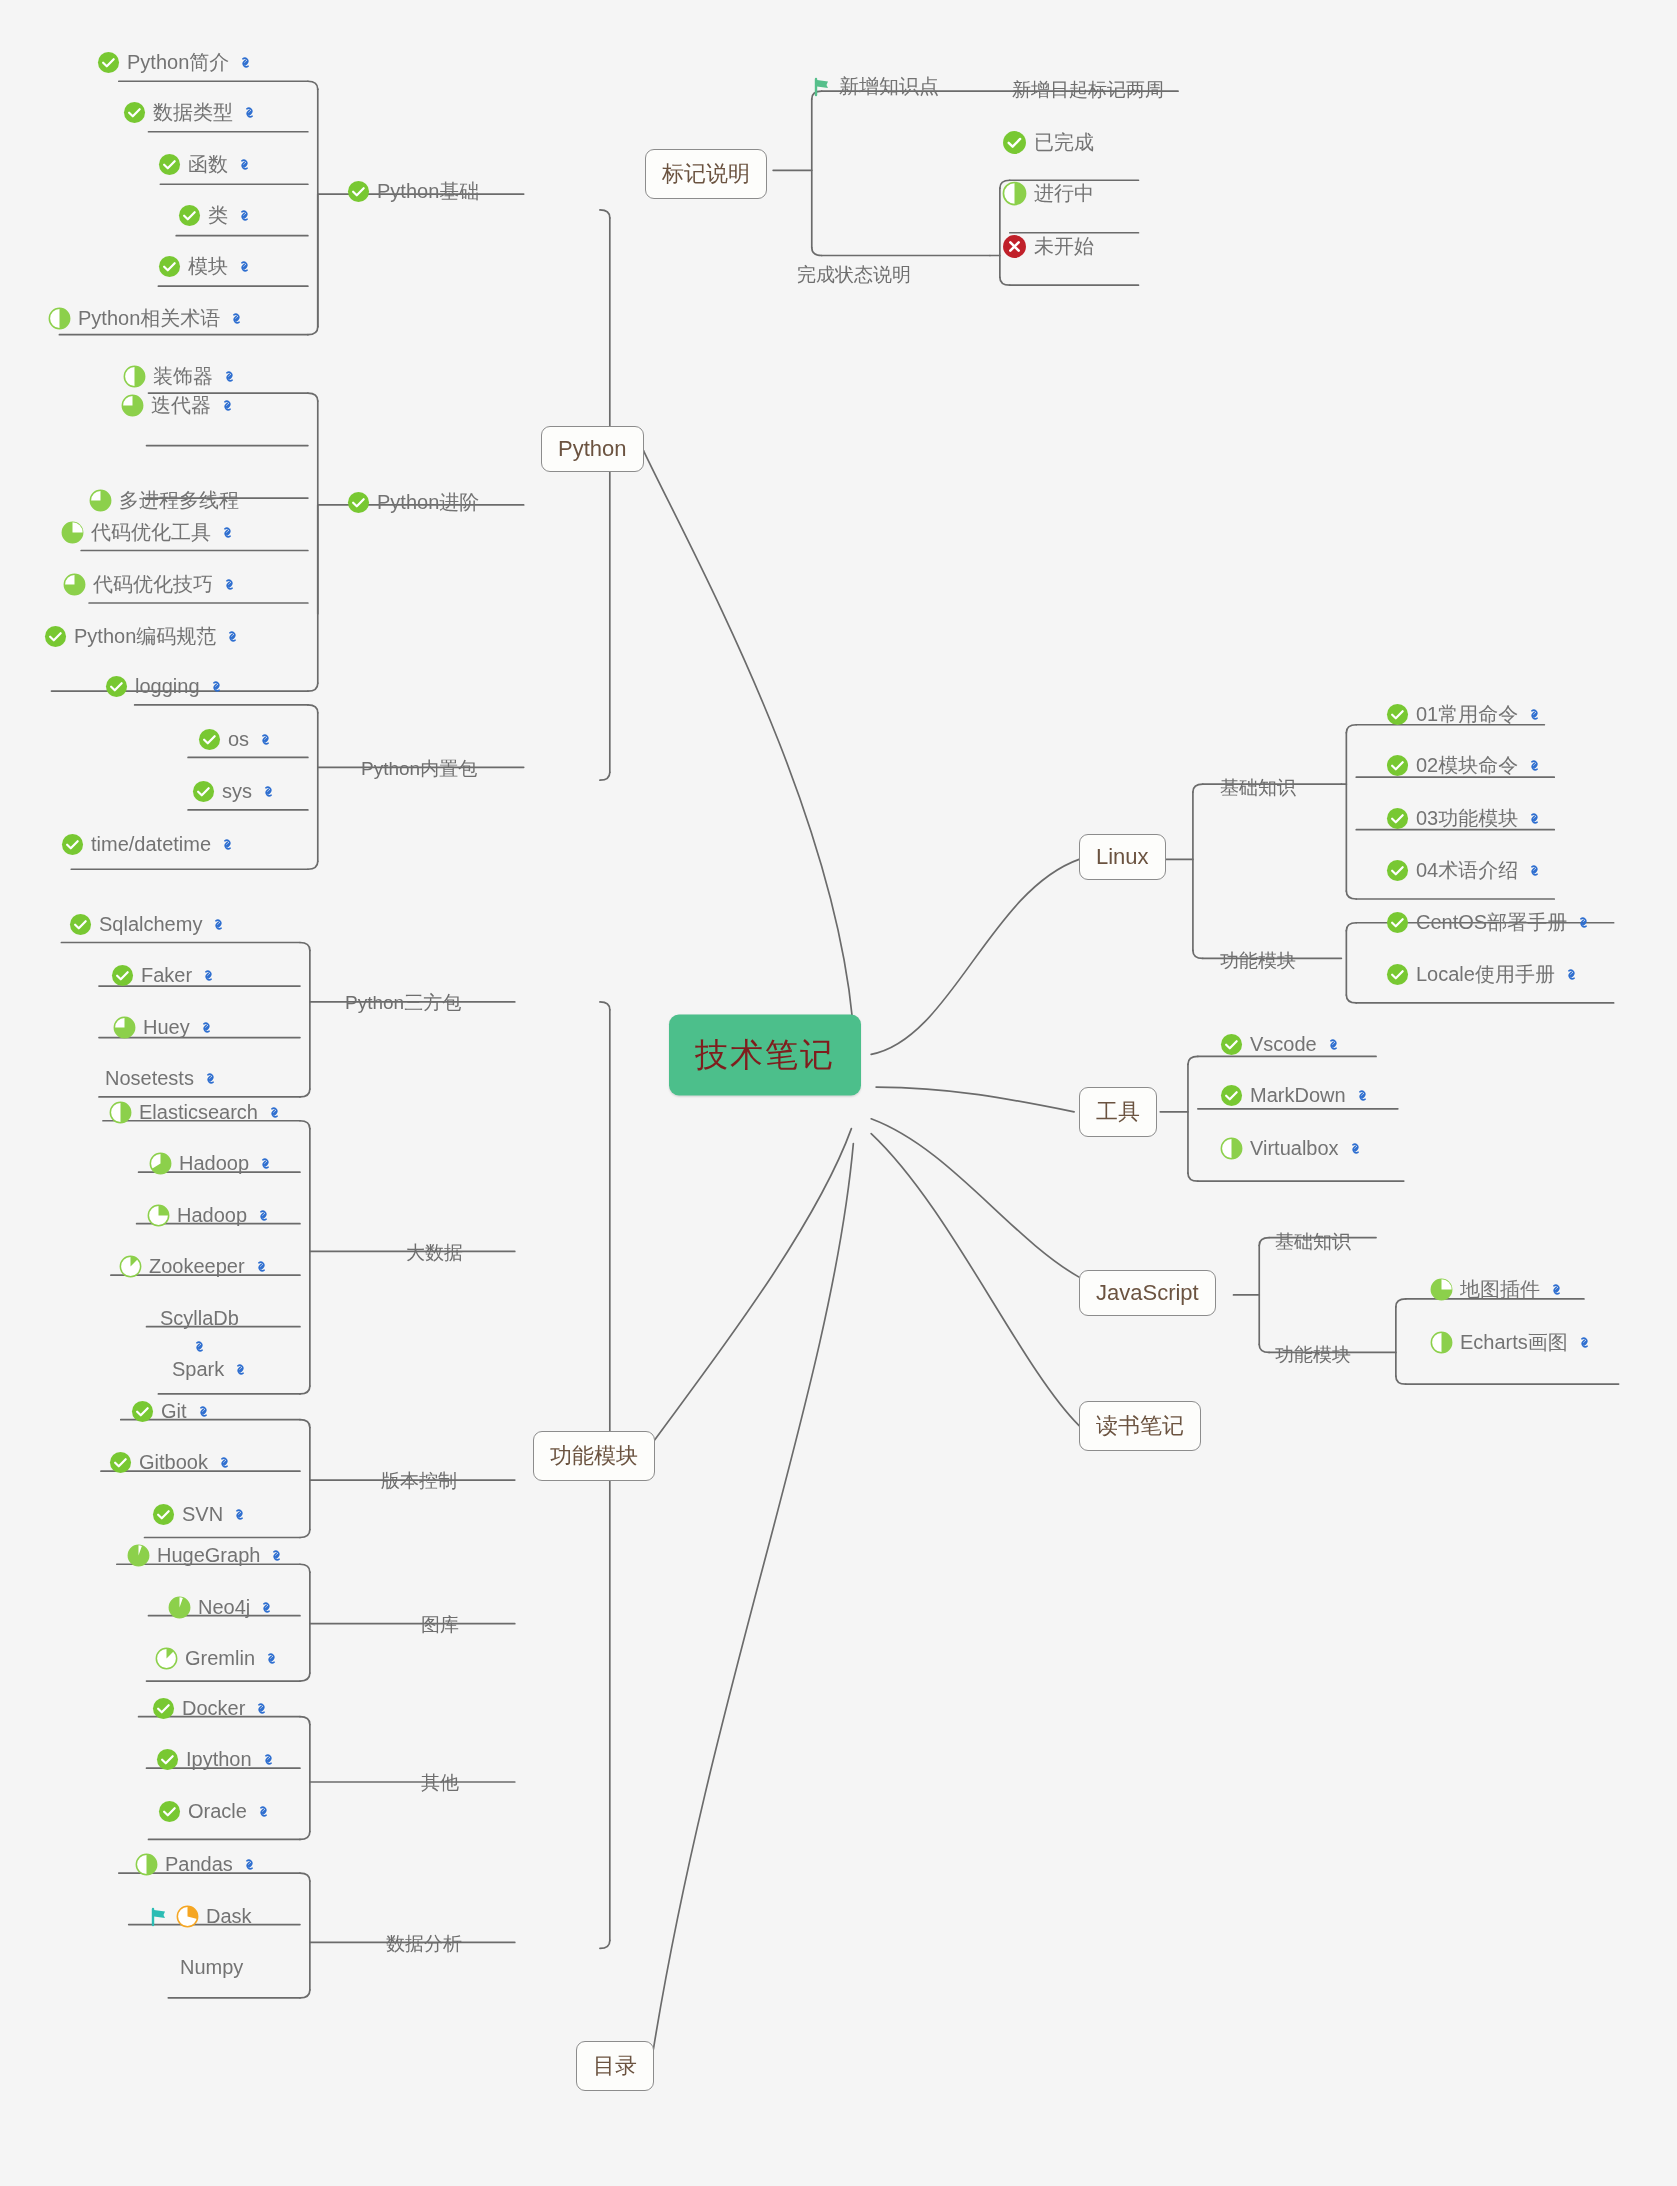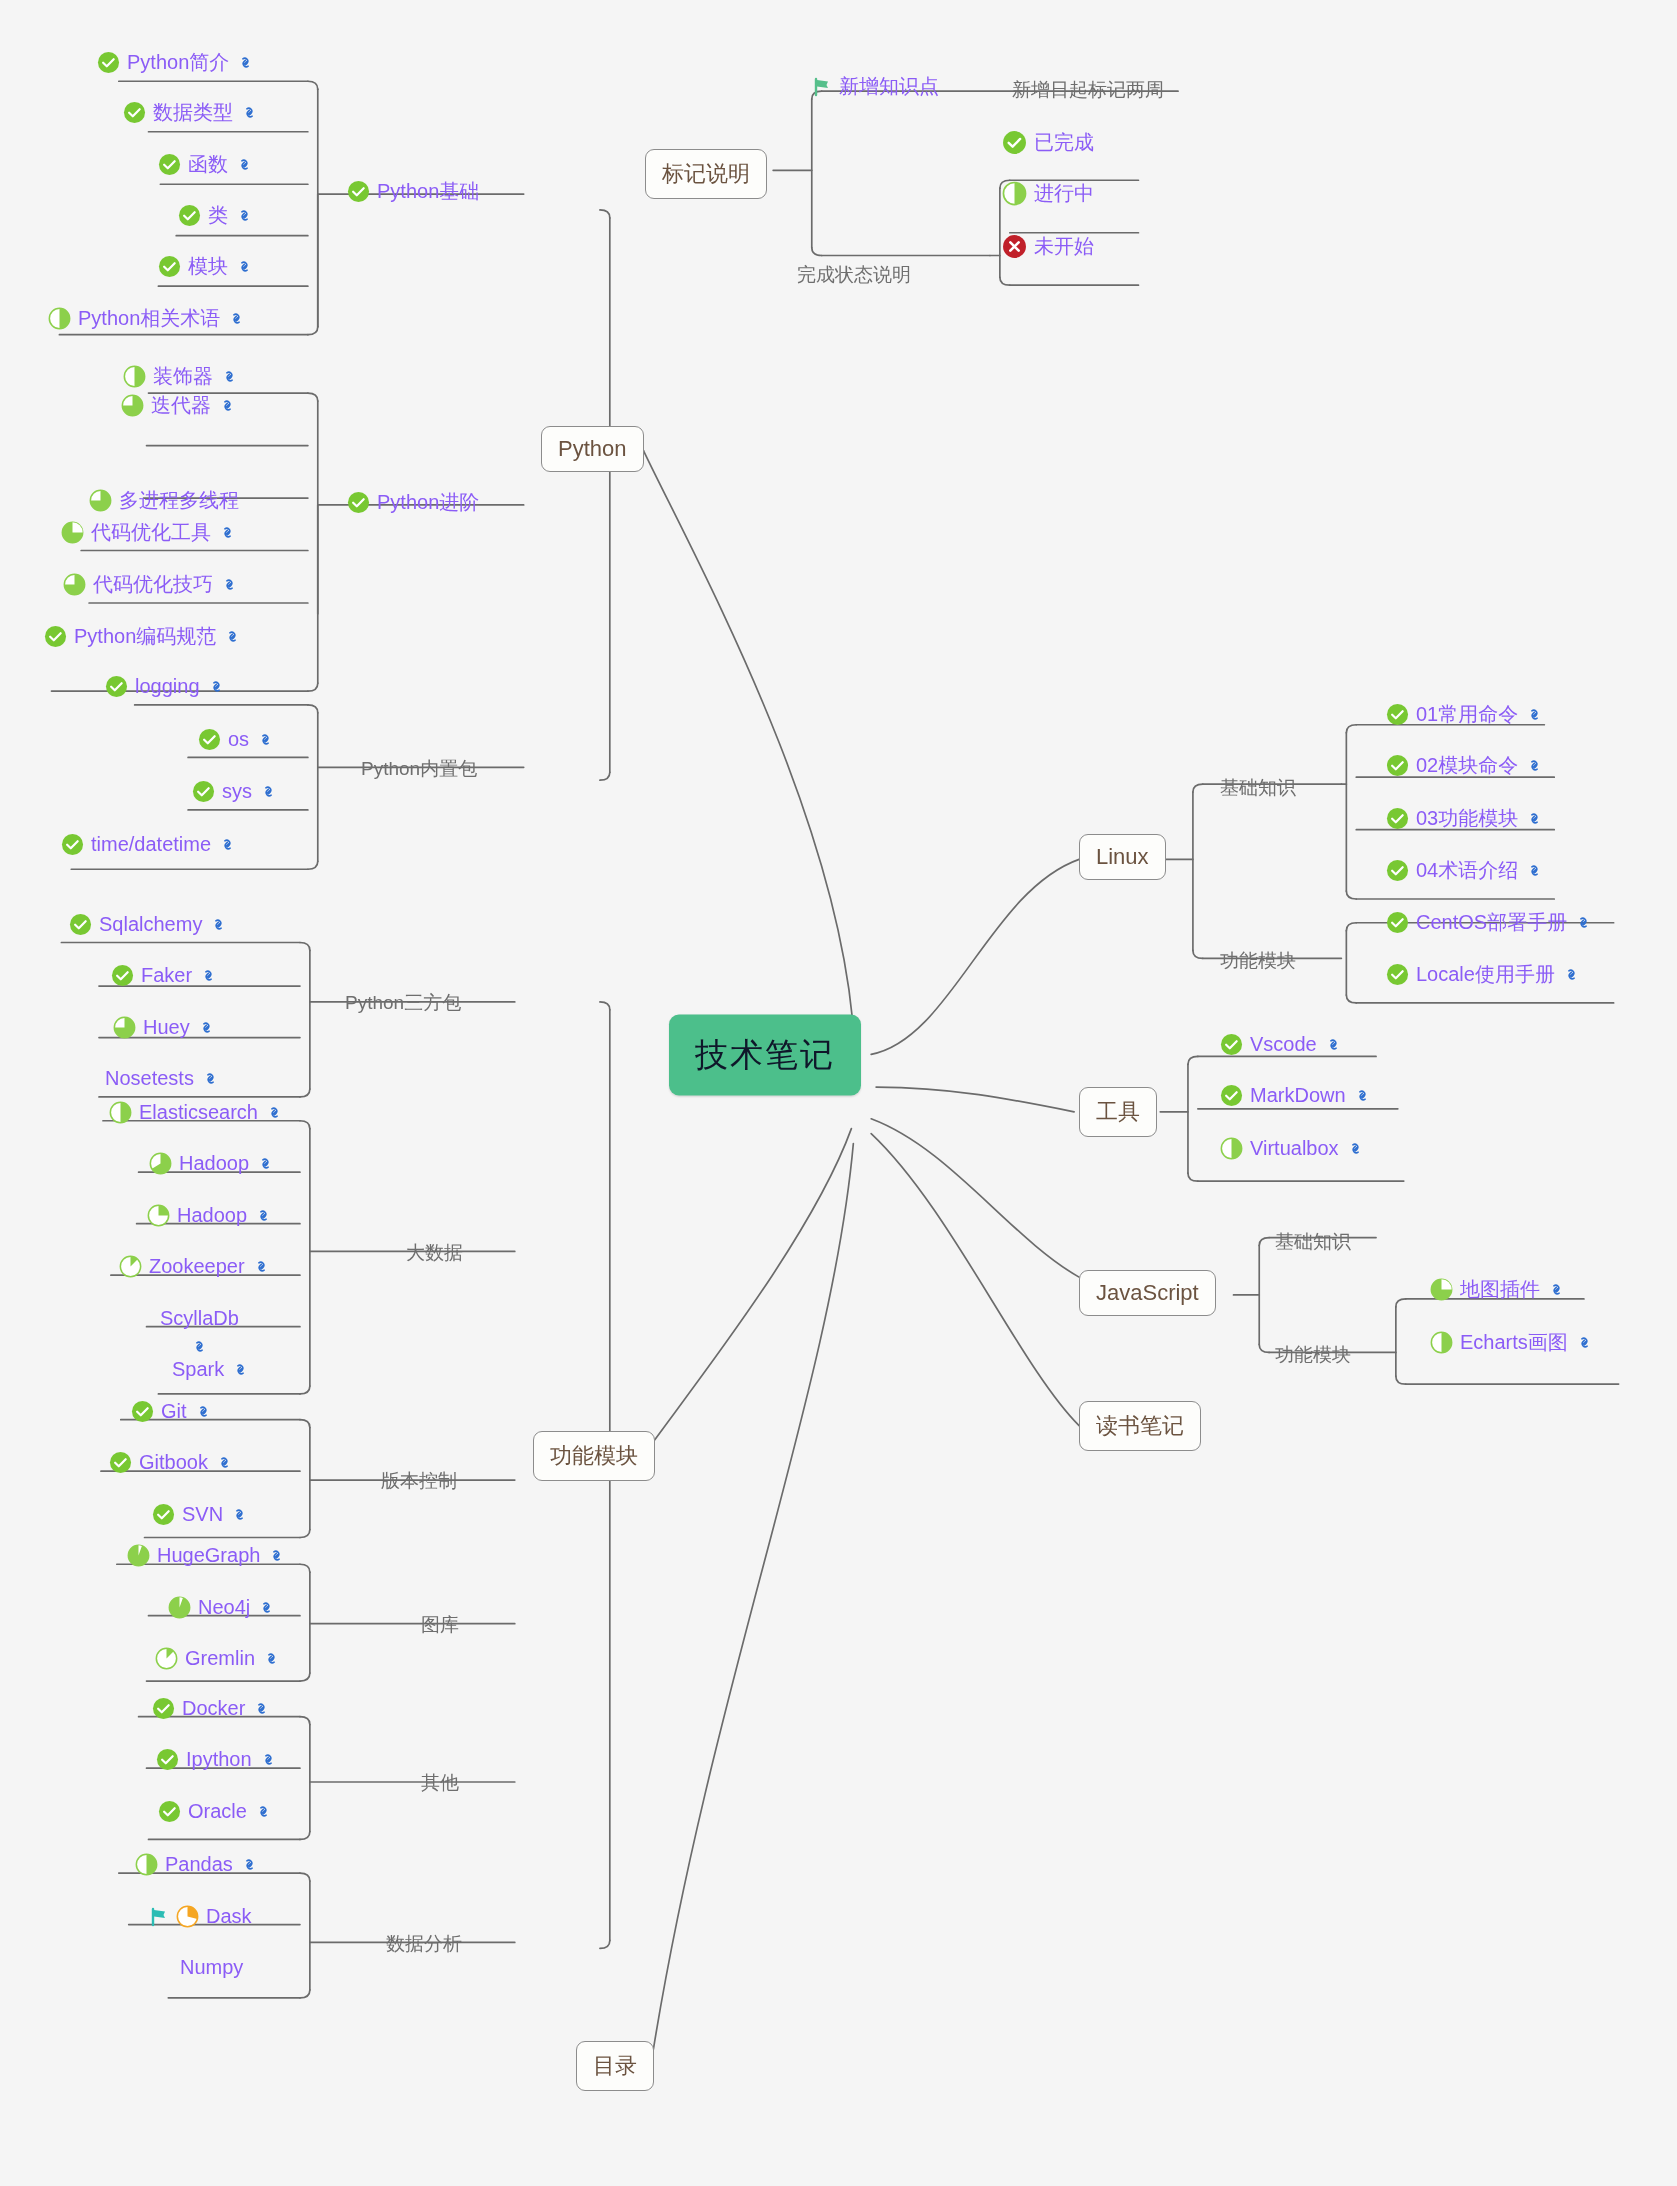--- a/index.html
+++ b/index.html
@@ -11,37 +11,37 @@
     position:relative;
   }
   #stage{position:absolute;left:0;top:0;width:1677px;height:2187px;}
   svg.wires{position:absolute;left:0;top:0;width:1677px;height:2187px;pointer-events:none;}
 
   
   .node{position:absolute;display:flex;align-items:center;white-space:nowrap;}
 
   
   .root{
-    background:#4CBF8B;border-radius:10px;color:#0f172a;
+    background:#4CBF8B;border-radius:10px;color:#7f1d1d;
     padding:18px 26px;font-size:33px;letter-spacing:2px;
     box-shadow:0 1px 2px rgba(0,0,0,.12);
   }
   
   .boxed{
     background:#fdfdfb;border:1.4px solid #8c8c8c;border-radius:9px;
     padding:9px 16px;color:#6b5340;font-size:22px;
   }
 
   
   .leaf{
     font-size:20px;color:#6e6e6e;
     padding:2px 2px 5px 2px;
     align-items:center;gap:7px;
   }
-  .leaf .txt{color:#8b5cf6;}
+  .leaf .txt{color:#737373;}
   .leaf.cn{font-size:20px;}
 
   
   .edgelabel{
     position:absolute;font-size:19px;color:#6e6e6e;white-space:nowrap;
   }
 
   
   .ico{width:23px;height:23px;flex:0 0 23px;display:inline-block;position:relative;}
   .ico svg{display:block;width:23px;height:23px;}

